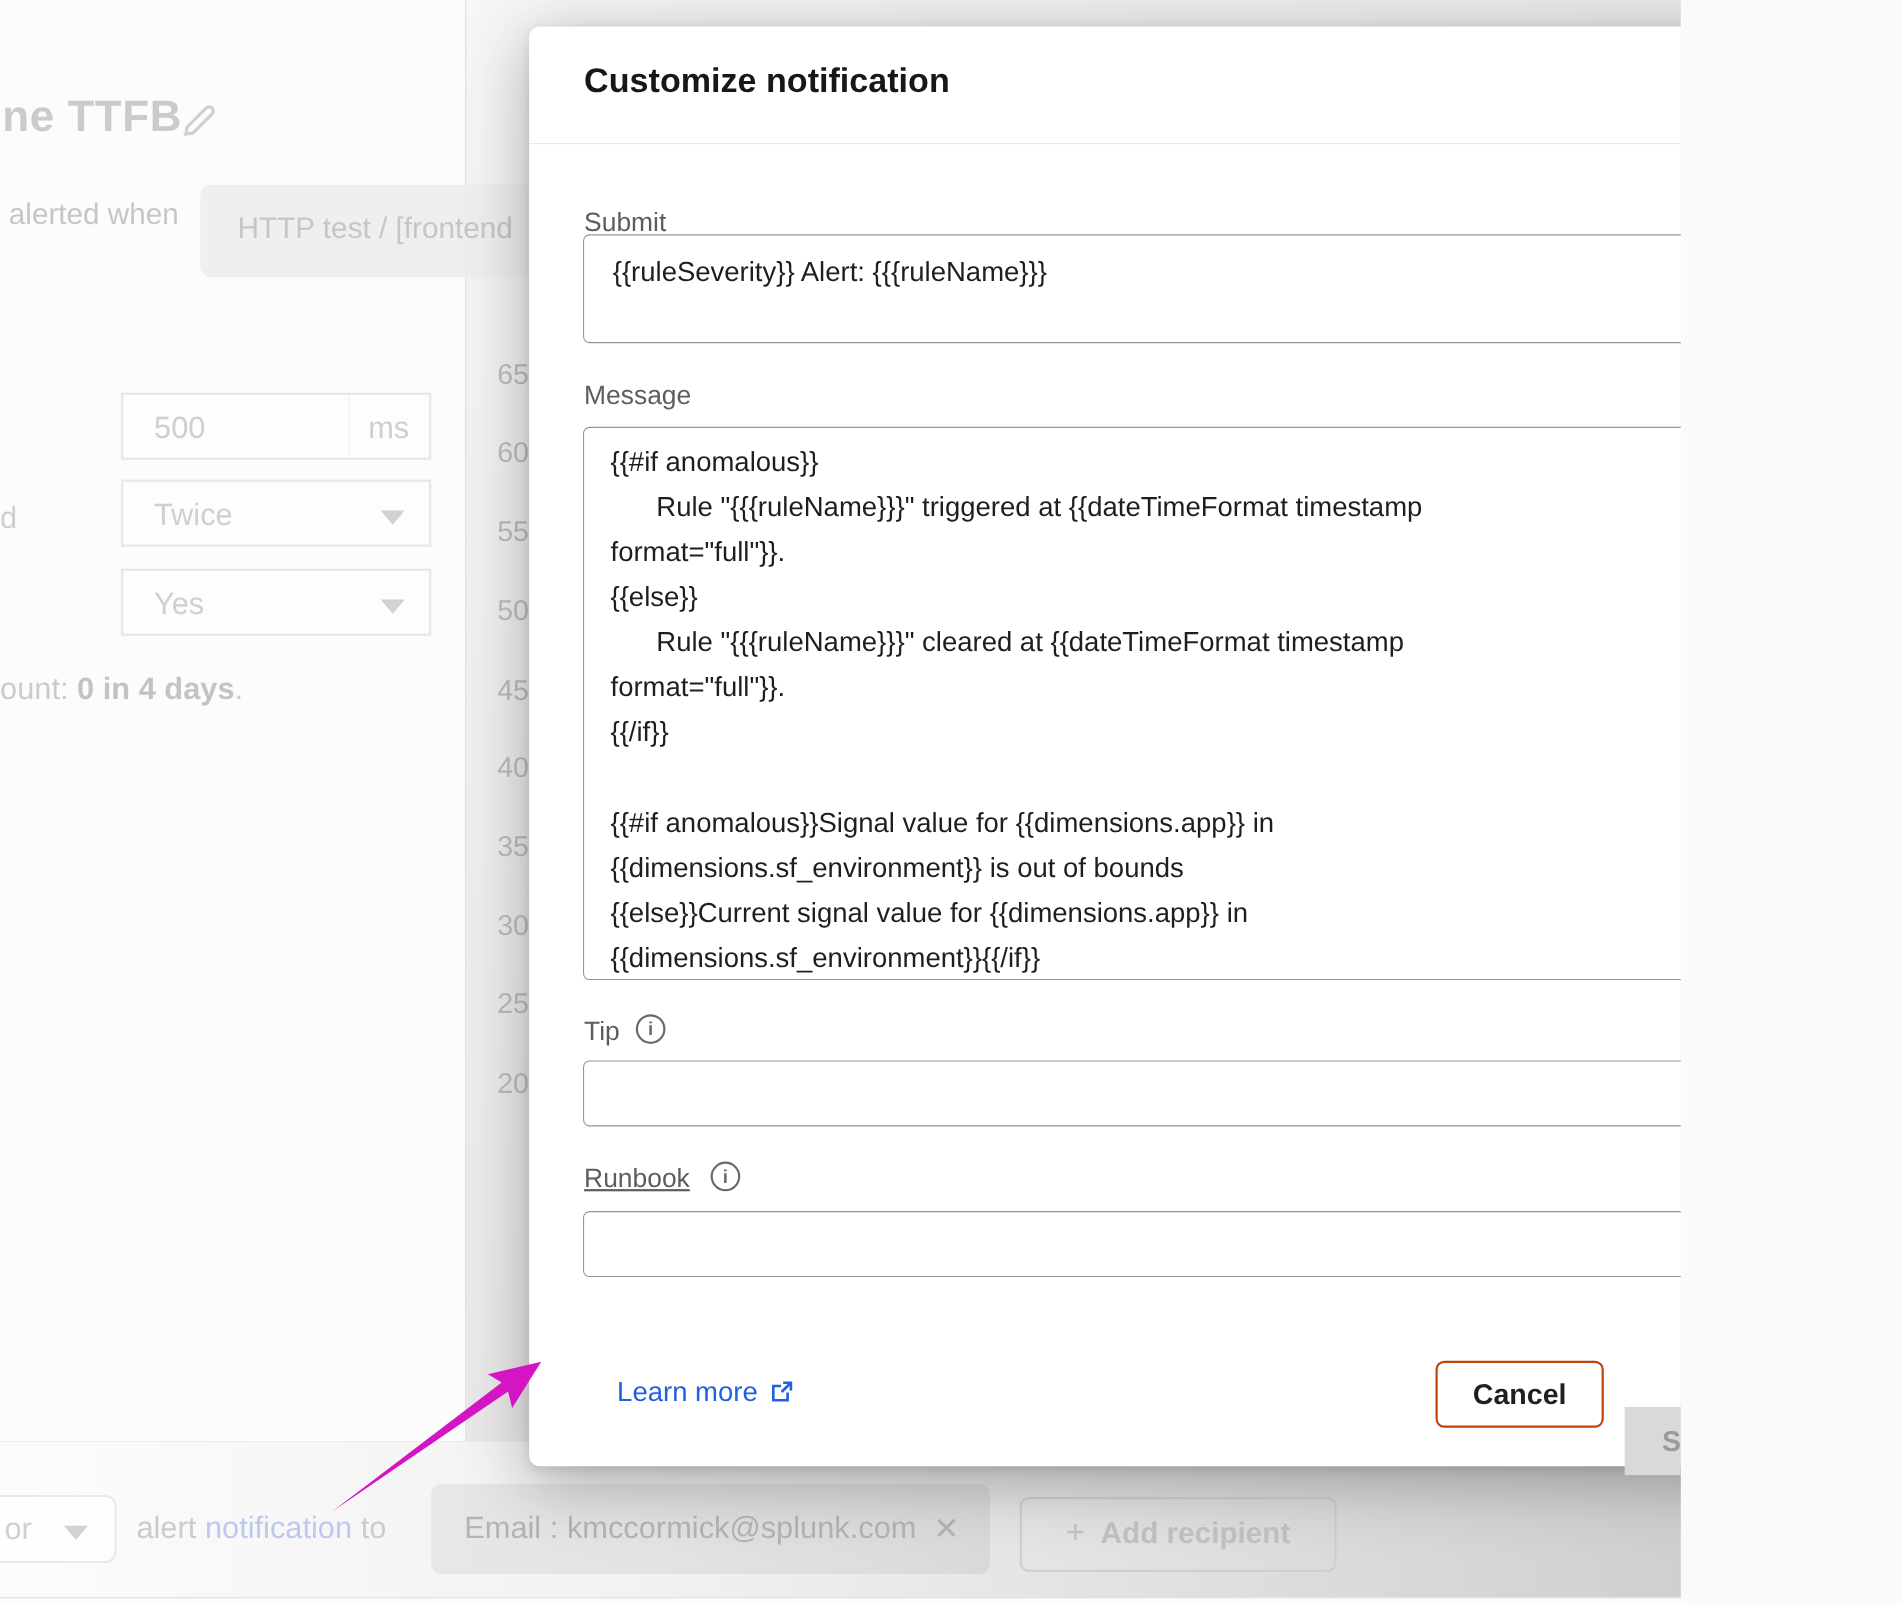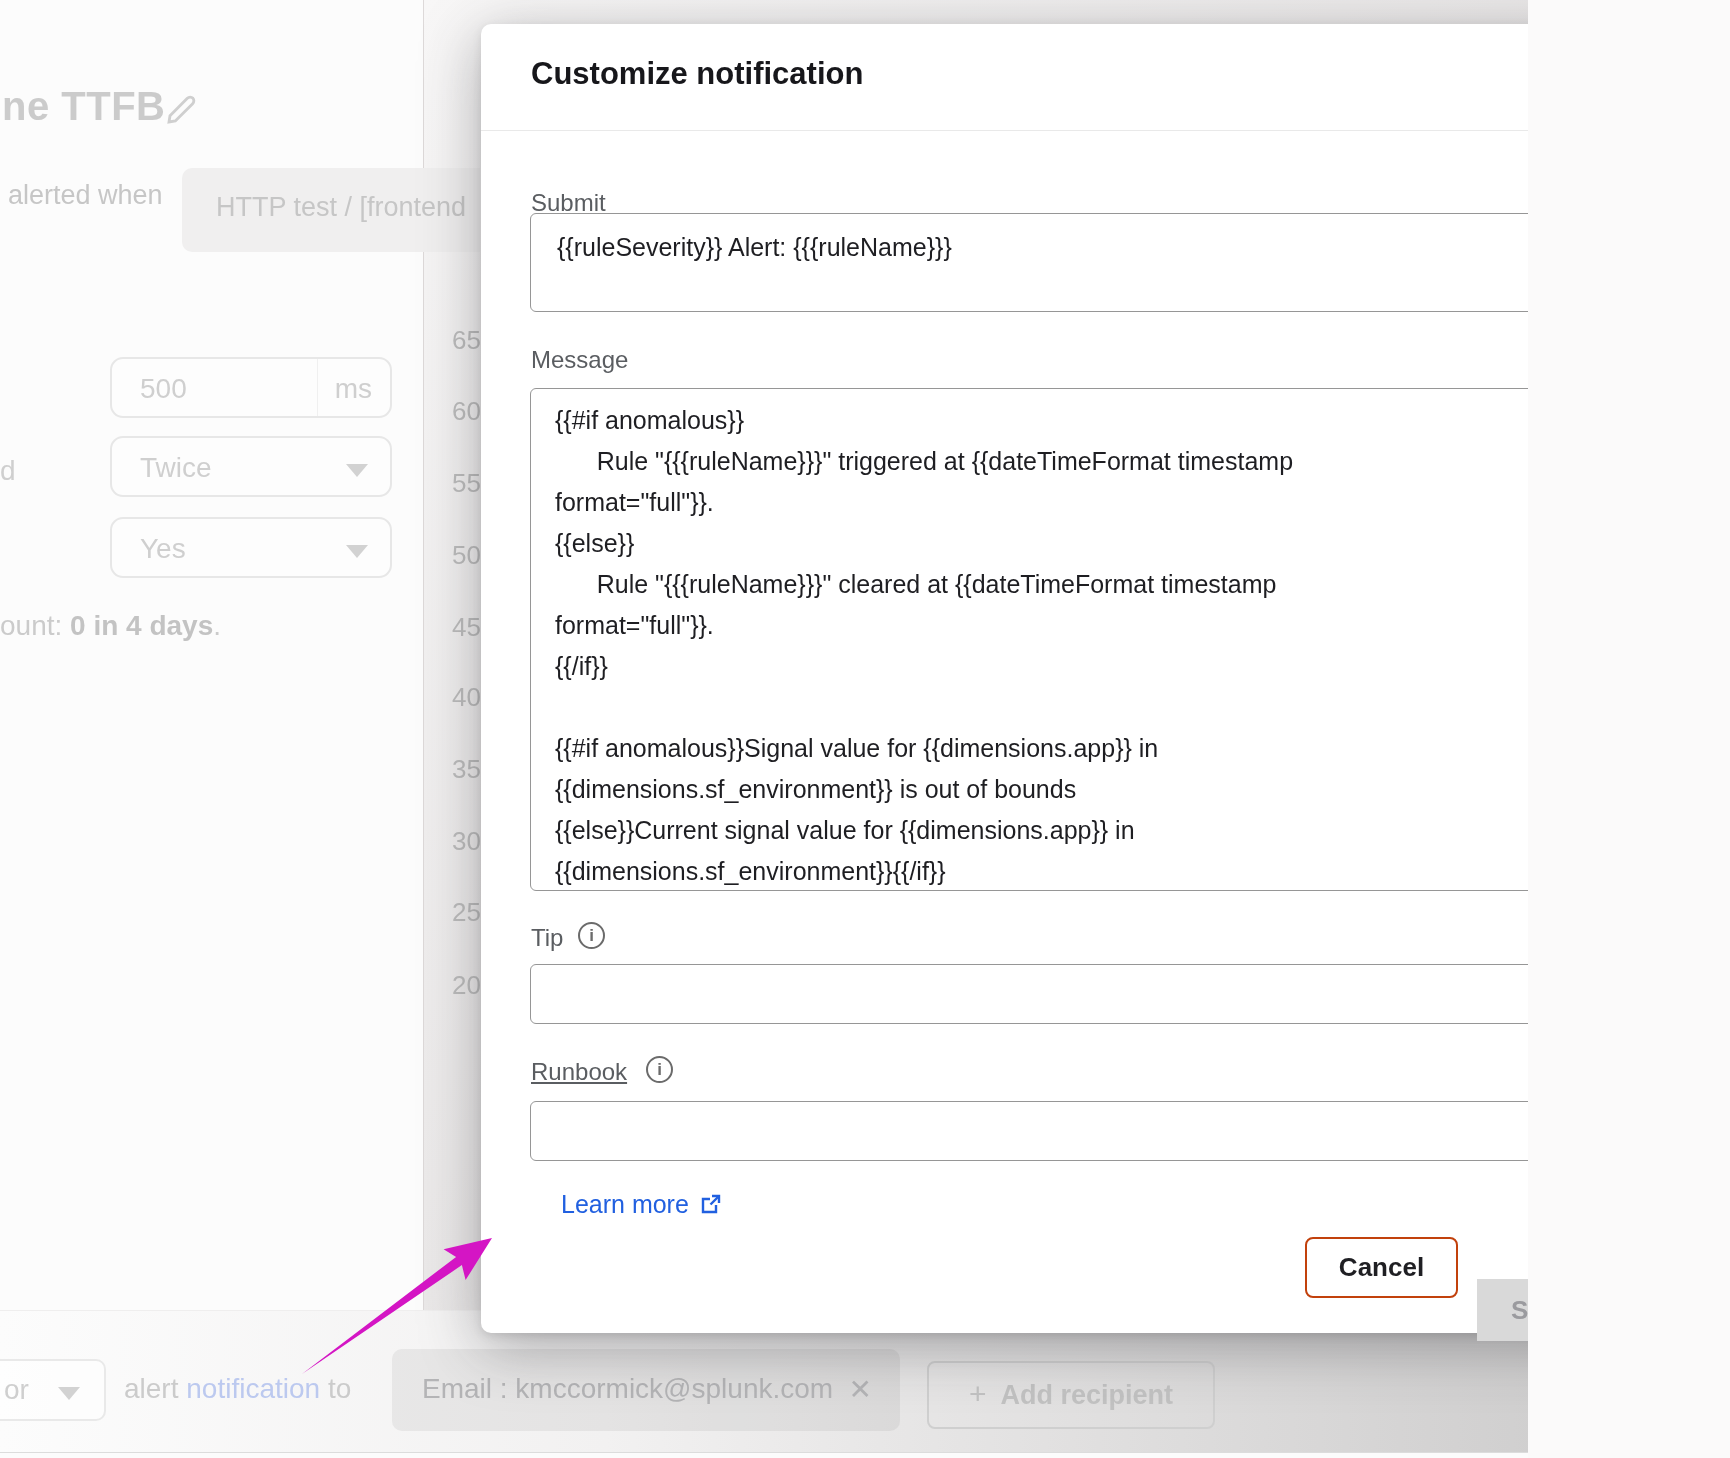--- a/index.html
+++ b/index.html
@@ -12,21 +12,21 @@
   #chart-panel { left:423px; top:0; width:1307px; height:1310px;
     border-left:1px solid #ddd9d9;
     background:linear-gradient(130deg,#f8f7f7 0%,#ebe9e9 45%,#d9d6d6 100%); }
   #bg-title { left:2px; top:84px; font-size:40px; font-weight:bold; color:#cbcbcb; letter-spacing:.5px; }
   .pencil { position:absolute; left:163px; top:88px; width:40px; height:40px; }
   #bg-tab-left { left:8px; top:180px; font-size:27px; color:#c6c6c6; }
   #bg-tab-box { left:182px; top:168px; width:298px; height:84px; background:#f0efef;
     border-radius:10px 0 0 10px; overflow:hidden; }
   #bg-tab-box span { position:absolute; left:34px; top:24px; font-size:27px; color:#c6c6c6; white-space:nowrap; }
   .bg-input { left:110px; width:282px; height:61px; background:#fdfdfd;
-    border:2px solid #e7e7e7; border-radius:13px; color:#cfcfcf; font-size:28px; }
+    border:2px solid #e7e7e7; border-radius:0; color:#cfcfcf; font-size:28px; }
   .bg-input .val { position:absolute; left:28px; top:14px; }
   .bg-input .unit { position:absolute; right:18px; top:14px; }
   .bg-input .vline { position:absolute; right:72px; top:0; width:1px; height:100%; background:#f0f0f0; }
   .caret { position:absolute; right:22px; top:26px; width:0; height:0;
     border-left:11px solid transparent; border-right:11px solid transparent; border-top:13px solid #d2d2d2; }
   #cut-label-d { left:0; top:455px; font-size:28px; color:#cfcfcf; }
   #count-line { left:0; top:610px; font-size:28px; color:#cbcbcb; }
   #count-line b { color:#c3c3c3; }
   .ytick { position:absolute; left:452px; width:44px; font-size:26px; color:#bdbdbd; }
   
@@ -74,21 +74,21 @@
   #message-text { position:absolute; left:24px; top:11px; width:1030px;
     font-size:25px; line-height:41px; color:#1e1e22; white-space:pre-wrap; }
   #msg-scroll-track { position:absolute; right:4px; top:3px; width:16px; height:495px;
     background:#f6f6f6; border-radius:8px; }
   #msg-scroll-thumb { position:absolute; left:2px; top:2px; width:12px; height:268px;
     background:#b3b3b3; border-radius:6px; }
   .info-icon { position:absolute; width:27px; height:27px; border:2px solid #6b6b6b; border-radius:50%;
     font-size:17px; font-weight:600; color:#6b6b6b; text-align:center; line-height:24px; font-style:normal; }
   .small-input { position:absolute; left:49px; width:1101px; height:60px; background:#fff;
     border:1.5px solid #969696; border-radius:6px; font-size:25px; color:#1e1e22; padding:0 24px; }
-  #modal-footer-link { position:absolute; left:80px; top:1166px; font-size:25px; font-weight:500;
+  #modal-footer-link { position:absolute; left:80px; top:1228px; font-size:25px; font-weight:500;
     color:#2160e0; cursor:pointer;text-align:center; }
   .extlink { display:inline-block; width:24px; height:24px; margin-left:10px; vertical-align:-3px; }
   #cancel-btn { position:absolute; left:824px; top:1213px; width:153px; height:61px; background:#fff;
     border:2px solid #c2410c; border-radius:8px; font-size:26px; font-weight:bold; color:#1f1f23; cursor:pointer; }
   #submit-btn { position:absolute; left:996px; top:1212px; width:156px; height:62px; background:#d9d9d9;
     border:none; border-radius:0; font-size:26px; font-weight:bold; color:#9b9b9f;margin-top:43px; }
 
   #arrow-svg { position:absolute; left:0; top:0; z-index:20; pointer-events:none; }
 </style>
 </head>

